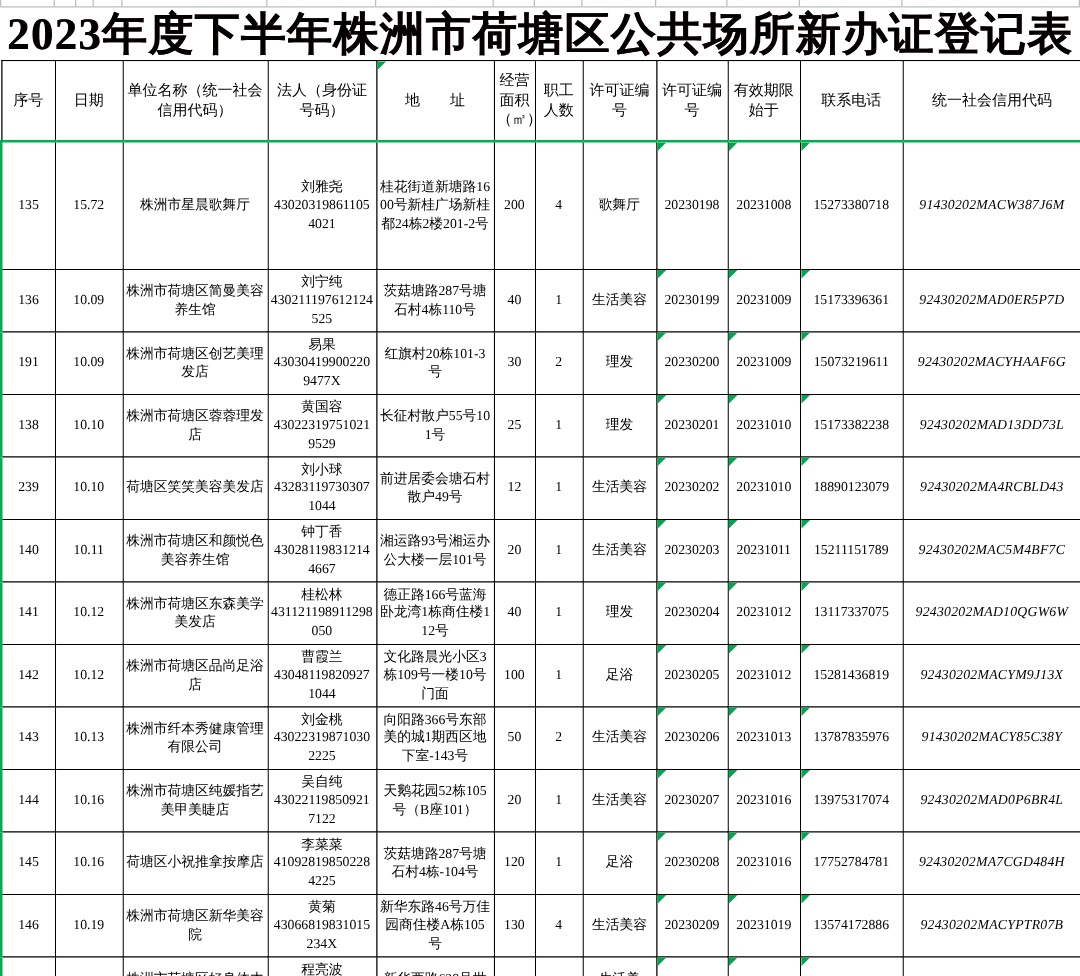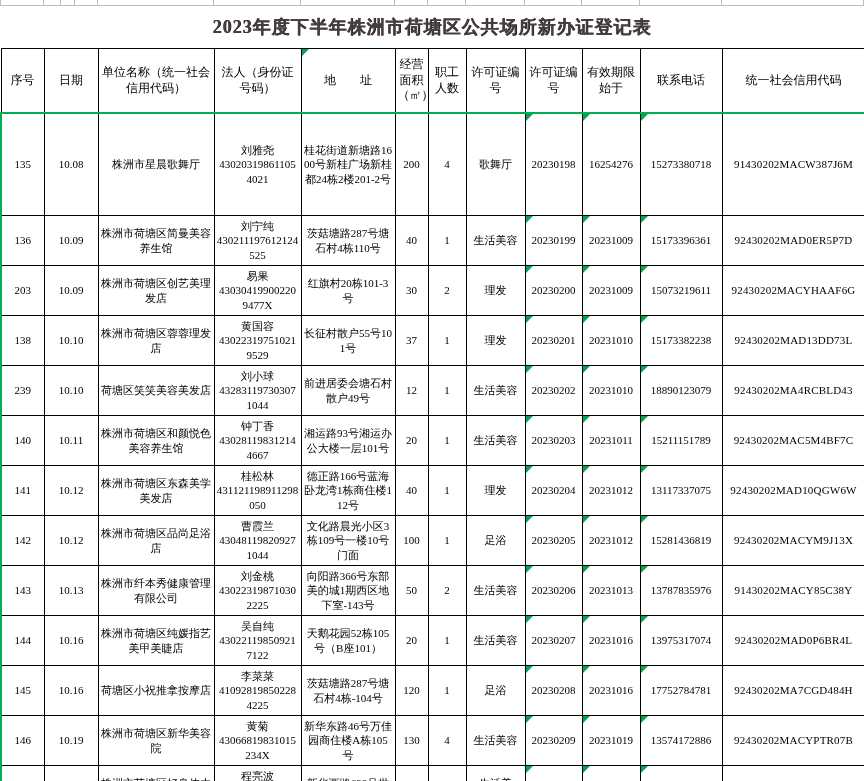--- a/index.html
+++ b/index.html
@@ -5,21 +5,21 @@
   html,body{margin:0;padding:0;background:#fff;}
   .sheet{
     width:864px;height:781px;background:#ffffff;position:relative;overflow:hidden;
     font-family:"Liberation Serif","DejaVu Serif",serif;color:#000;
   }
   
   .top-strip{position:relative;height:5px;border-bottom:1px solid #bdbdbd;}
   .top-strip .tick{position:absolute;top:0;width:1px;height:5px;background:#bdbdbd;}
   .title-row{
     height:42px;display:flex;align-items:center;justify-content:center;
-    font-size:18px;font-weight:bold;letter-spacing:1px;color:#404040;
+    font-size:36px;font-weight:bold;letter-spacing:1px;color:#000000;
     text-shadow:0.4px 0 0 #3a0000;
   }
   table{border-collapse:collapse;table-layout:fixed;width:864px;}
   col.c1{width:43px}col.c2{width:54px}col.c3{width:116px}col.c4{width:87px}
   col.c5{width:94px}col.c6{width:33px}col.c7{width:38px}col.c8{width:59px}
   col.c9{width:57px}col.c10{width:58px}col.c11{width:82px}col.c12{width:143px}
   th,td{
     border:1px solid #000;text-align:center;vertical-align:middle;
     padding:1px 2px;position:relative;overflow:hidden;
     word-break:break-all;line-height:1.3;background:#fff;
@@ -30,21 +30,21 @@
   tbody tr:first-child td{height:99px;}
   
   tbody tr:first-child td{border-top:2px solid #00B050;}
   tbody td:first-child{border-left:2px solid #00B050;margin-top:12px;}
   .pre{white-space:pre-line;}
   .tri{
     position:absolute;top:0;left:0;width:0;height:0;
     border-top:7px solid #00A650;border-right:7px solid transparent;
   }
   .num{letter-spacing:0px;}
-  .code{font-size:11px;letter-spacing:0.2px;}
+  .code{font-size:11px;letter-spacing:0.2px;font-style:italic;}
 </style>
 </head>
 <body>
 
 <div class="sheet">
 
   <div class="top-strip">
       <div class="tick" style="left: 0px;"></div>
       <div class="tick" style="left: 43px;"></div>
       <div class="tick" style="left: 60px;"></div>
@@ -91,71 +91,71 @@
         <th><span>许可证编号</span></th>
         <th><span>许可证编号</span></th>
         <th><span>有效期限始于</span></th>
         <th><span>联系电话</span></th>
         <th><span>统一社会信用代码</span></th>
       </tr>
     </thead>
     <tbody>
         <tr>
     <td><span>135</span></td>
-    <td><span>10.08</span></td>
+    <td><span>15.72</span></td>
     <td><span>株洲市星晨歌舞厅</span></td>
     <td class="pre num"><span>刘雅尧
 430203198611054021</span></td>
     <td><span>桂花街道新塘路1600号新桂广场新桂都24栋2楼201-2号</span></td>
     <td><span>200</span></td>
     <td><span>4</span></td>
     <td><span>歌舞厅</span></td>
     <td><i class="tri"></i><span>20230198</span></td>
-    <td><i class="tri"></i><span>16254276</span></td>
+    <td><i class="tri"></i><span>20231008</span></td>
     <td><i class="tri"></i><span>15273380718</span></td>
     <td class="code"><span>91430202MACW387J6M</span></td>
   </tr>
         <tr>
     <td><span>136</span></td>
     <td><span>10.09</span></td>
     <td><span>株洲市荷塘区简曼美容养生馆</span></td>
     <td class="pre num"><span>刘宁纯
 430211197612124525</span></td>
     <td><span>茨菇塘路287号塘石村4栋110号</span></td>
     <td><span>40</span></td>
     <td><span>1</span></td>
     <td><span>生活美容</span></td>
     <td><i class="tri"></i><span>20230199</span></td>
     <td><i class="tri"></i><span>20231009</span></td>
     <td><i class="tri"></i><span>15173396361</span></td>
     <td class="code"><span>92430202MAD0ER5P7D</span></td>
   </tr>
         <tr>
-    <td><span>203</span></td>
+    <td><span>191</span></td>
     <td><span>10.09</span></td>
     <td><span>株洲市荷塘区创艺美理发店</span></td>
     <td class="pre num"><span>易果
 430304199002209477X</span></td>
     <td><span>红旗村20栋101-3号</span></td>
     <td><span>30</span></td>
     <td><span>2</span></td>
     <td><span>理发</span></td>
     <td><i class="tri"></i><span>20230200</span></td>
     <td><i class="tri"></i><span>20231009</span></td>
     <td><i class="tri"></i><span>15073219611</span></td>
     <td class="code"><span>92430202MACYHAAF6G</span></td>
   </tr>
         <tr>
     <td><span>138</span></td>
     <td><span>10.10</span></td>
     <td><span>株洲市荷塘区蓉蓉理发店</span></td>
     <td class="pre num"><span>黄国容
 430223197510219529</span></td>
     <td><span>长征村散户55号101号</span></td>
-    <td><span>37</span></td>
+    <td><span>25</span></td>
     <td><span>1</span></td>
     <td><span>理发</span></td>
     <td><i class="tri"></i><span>20230201</span></td>
     <td><i class="tri"></i><span>20231010</span></td>
     <td><i class="tri"></i><span>15173382238</span></td>
     <td class="code"><span>92430202MAD13DD73L</span></td>
   </tr>
         <tr>
     <td><span>239</span></td>
     <td><span>10.10</span></td>

